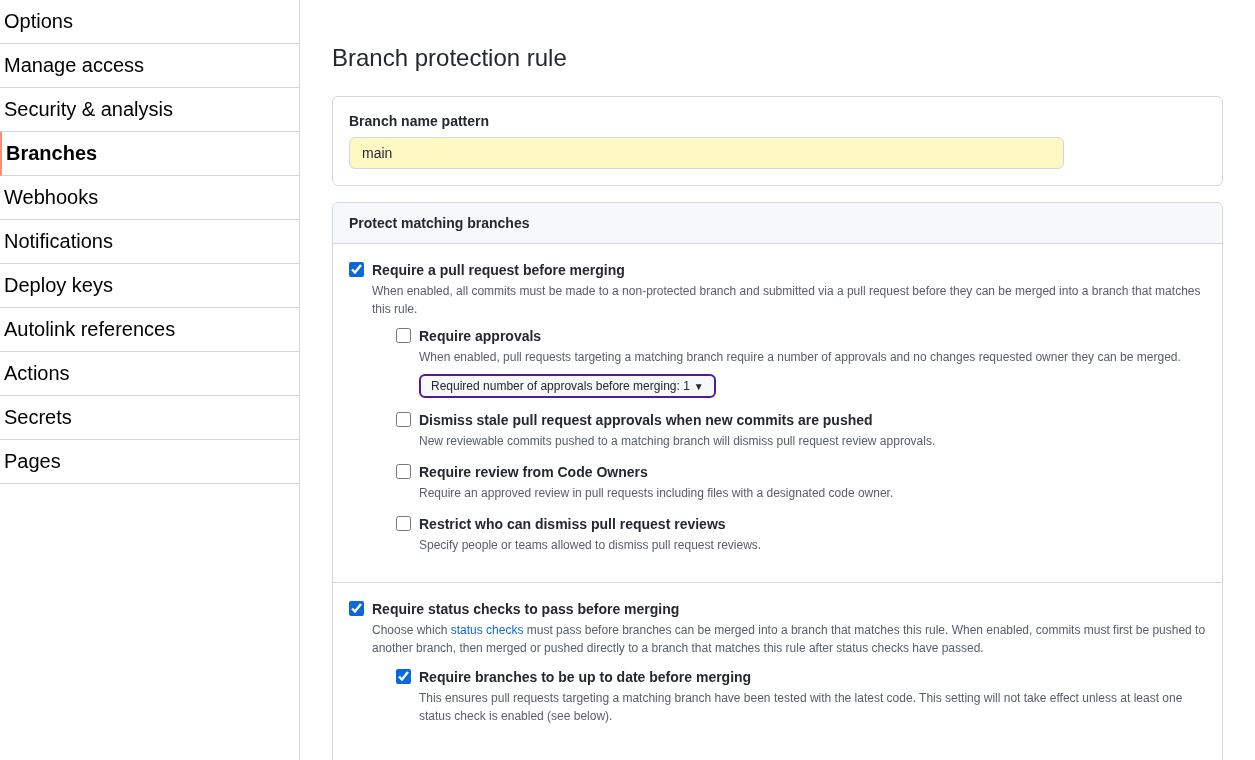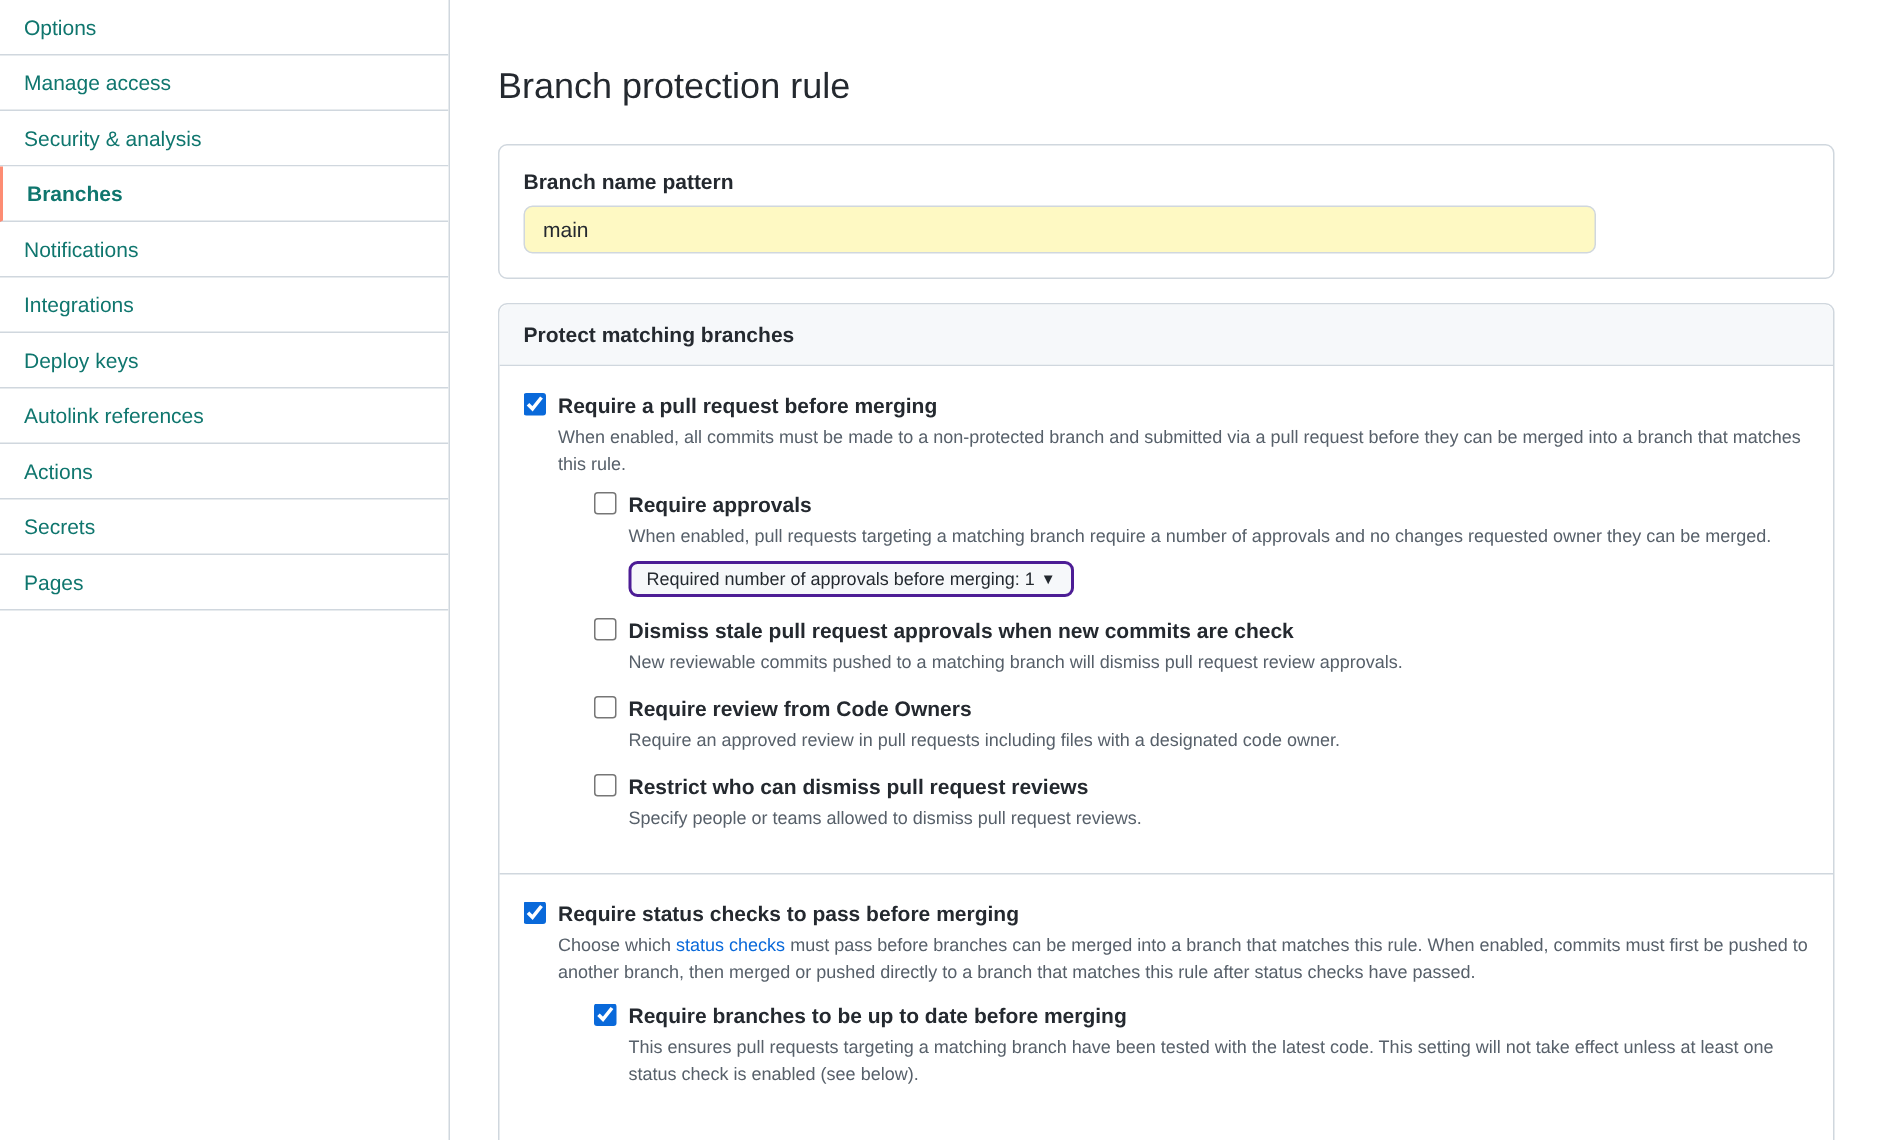--- a/index.html
+++ b/index.html
@@ -13,26 +13,26 @@
       overflow: hidden;
     }
     .sidebar {
       width: 300px;
       border-right: 1px solid #d0d7de;
       flex-shrink: 0;
       overflow-y: auto;
     }
     .sidebar-item {
       display: block;
-      padding: 10px 16px;
+      padding: 10px 4px;
       border-bottom: 1px solid #d0d7de;
       cursor: pointer;
-      color: #0f766e;
+      color: #000000;
       text-decoration: none;
-      font-size: 14px;
+      font-size: 20px;
     }
     .sidebar-item.active {
       font-weight: 600;
       border-left: 2px solid #fd8c73;
       background: #fff;
     }
     .main-content {
       flex: 1;
       padding: 24px 32px;
       overflow-y: auto;
@@ -143,22 +143,22 @@
     }
   </style>
 </head>
 <body>
 
 <nav class="sidebar">
   <a class="sidebar-item">Options</a>
   <a class="sidebar-item">Manage access</a>
   <a class="sidebar-item">Security &amp; analysis</a>
   <a class="sidebar-item active">Branches</a>
+  <a class="sidebar-item">Webhooks</a>
   <a class="sidebar-item">Notifications</a>
-  <a class="sidebar-item">Integrations</a>
   <a class="sidebar-item">Deploy keys</a>
   <a class="sidebar-item">Autolink references</a>
   <a class="sidebar-item">Actions</a>
   <a class="sidebar-item">Secrets</a>
   <a class="sidebar-item">Pages</a>
 </nav>
 
 <main class="main-content">
   <h1 class="page-title">Branch protection rule</h1>
 
@@ -193,21 +193,21 @@
                     <span class="dropdown-arrow">▼</span>
                   </button>
                 </div>
               </div>
             </div>
 
             <div class="sub-option">
               <div class="checkbox-row" style="margin-bottom:4px;">
                 <input type="checkbox" id="dismiss-stale" style="">
                 <div>
-                  <label class="checkbox-label" for="dismiss-stale">Dismiss stale pull request approvals when new commits are check</label>
+                  <label class="checkbox-label" for="dismiss-stale">Dismiss stale pull request approvals when new commits are pushed</label>
                   <div class="checkbox-desc">New reviewable commits pushed to a matching branch will dismiss pull request review approvals.</div>
                 </div>
               </div>
             </div>
 
             <div class="sub-option">
               <div class="checkbox-row" style="margin-bottom:4px;">
                 <input type="checkbox" id="require-code-owners" style="">
                 <div>
                   <label class="checkbox-label" for="require-code-owners">Require review from Code Owners</label>

